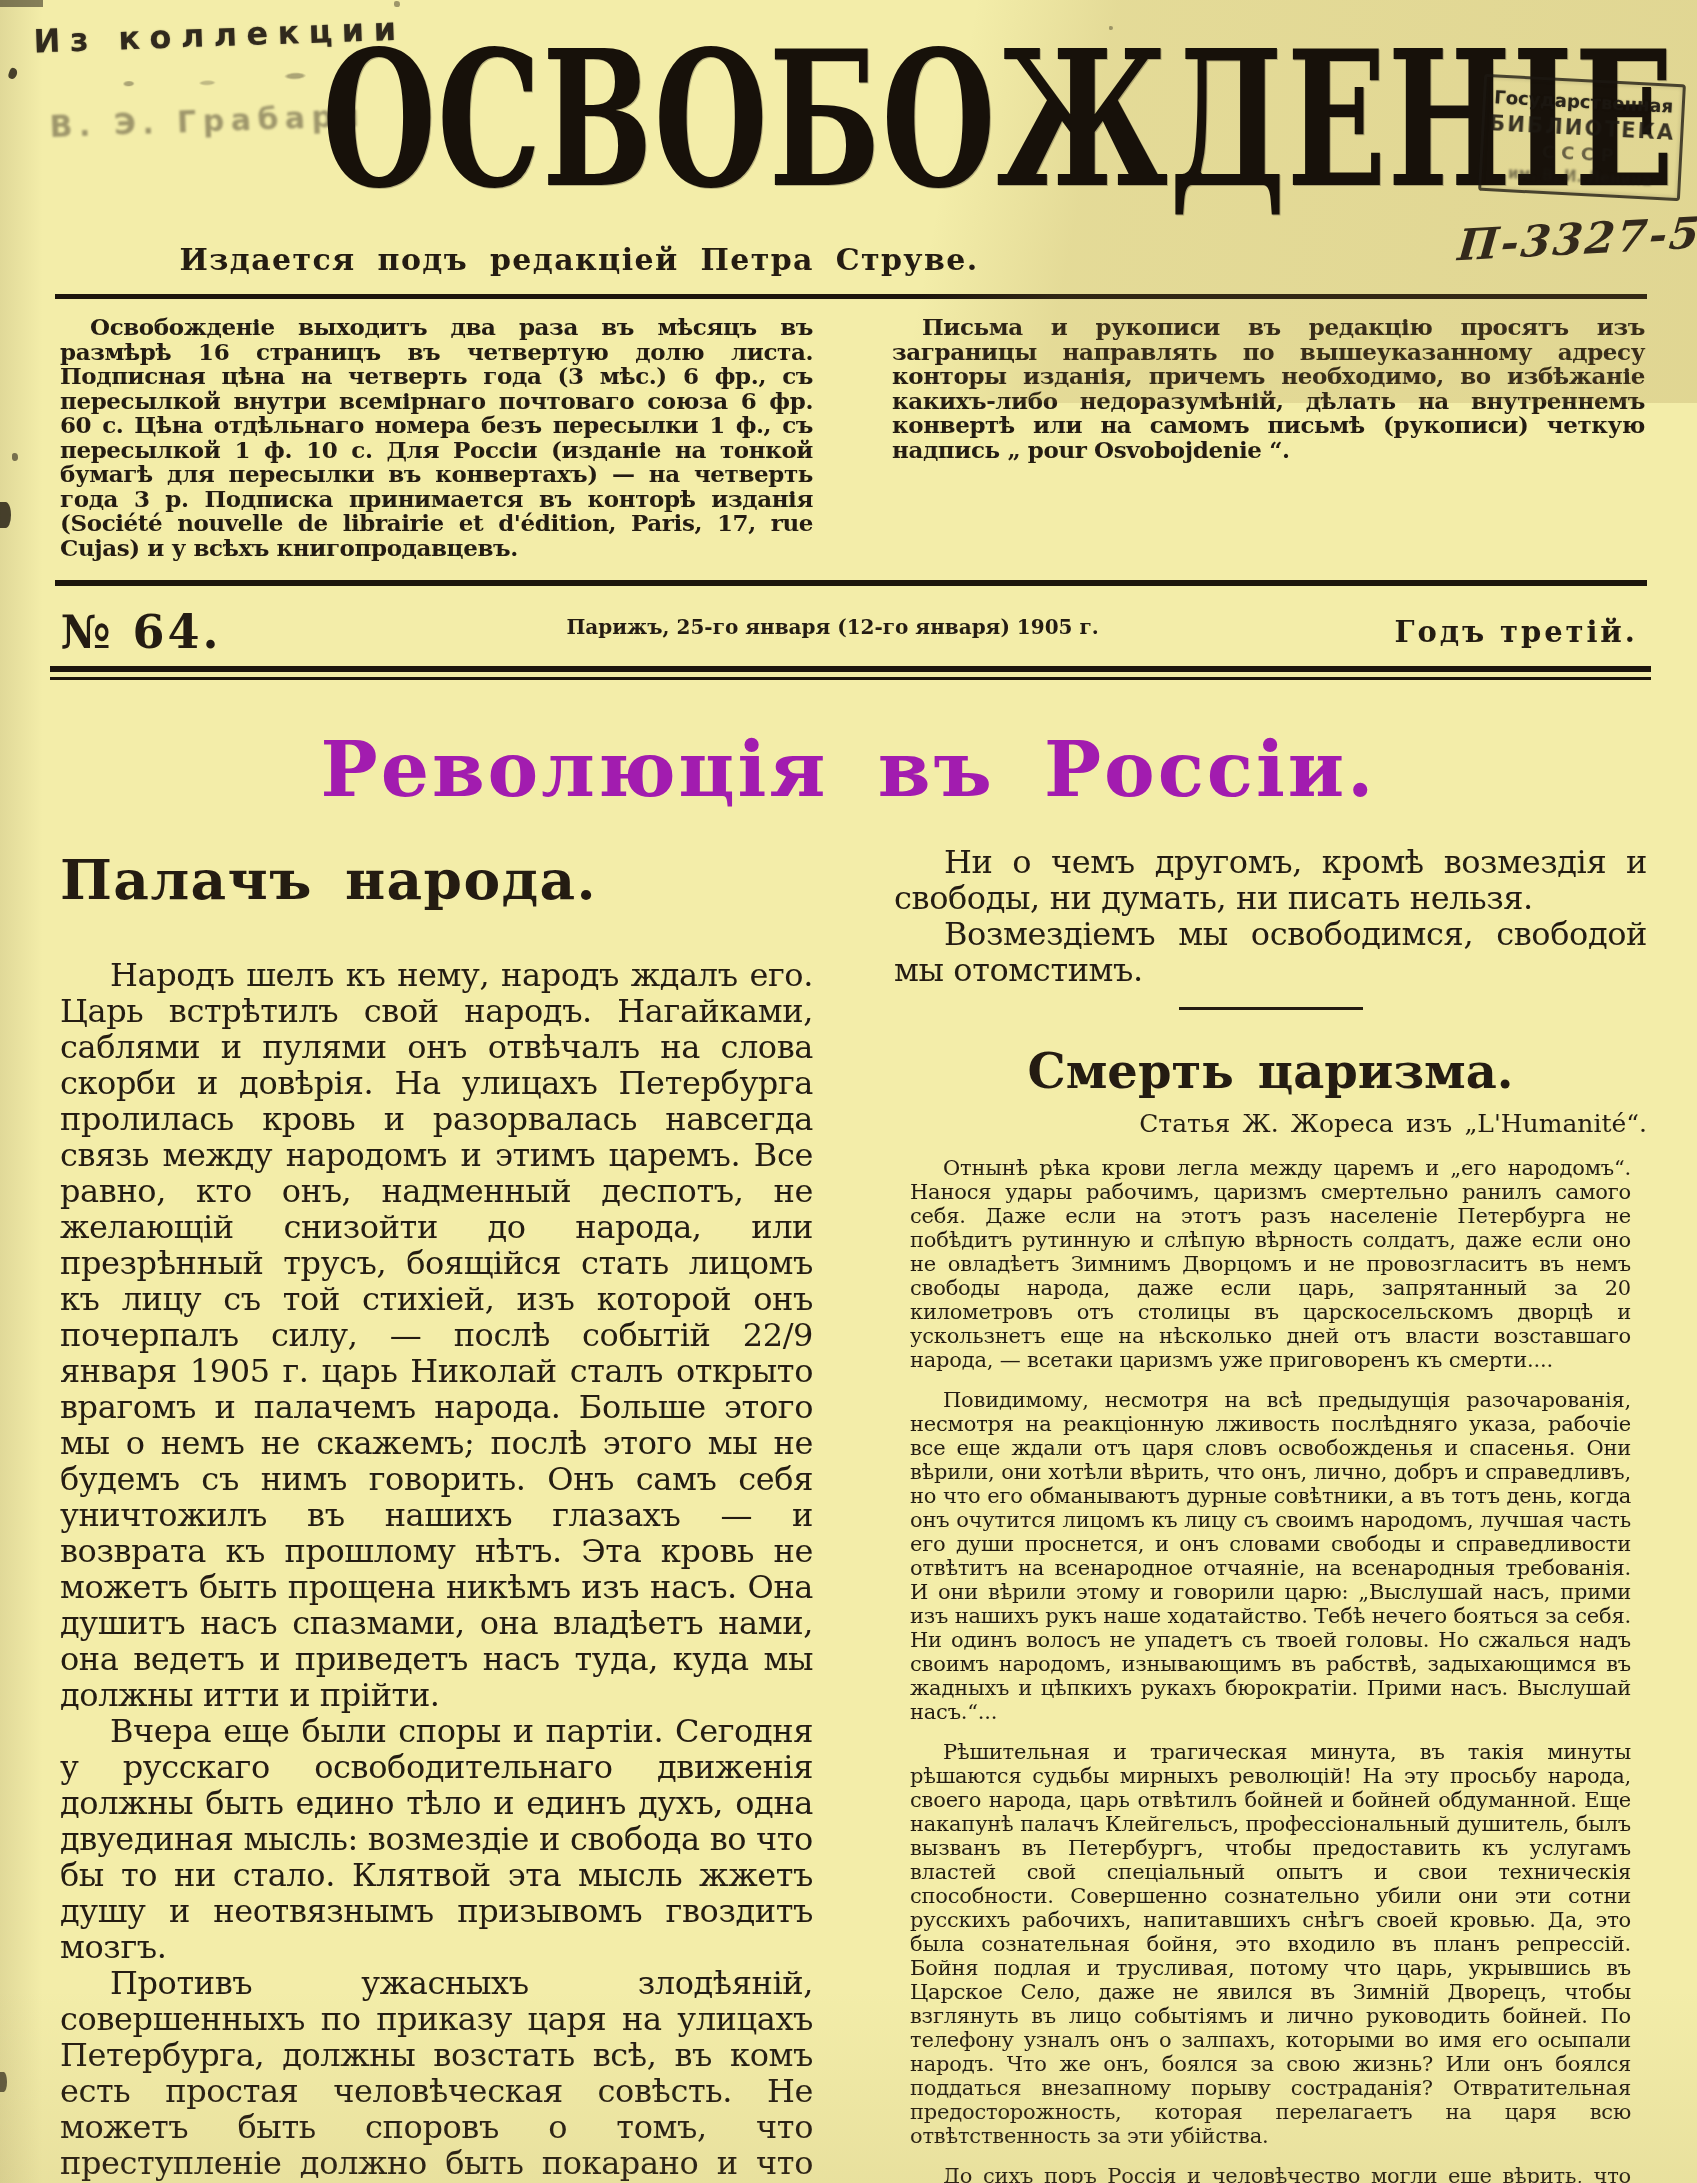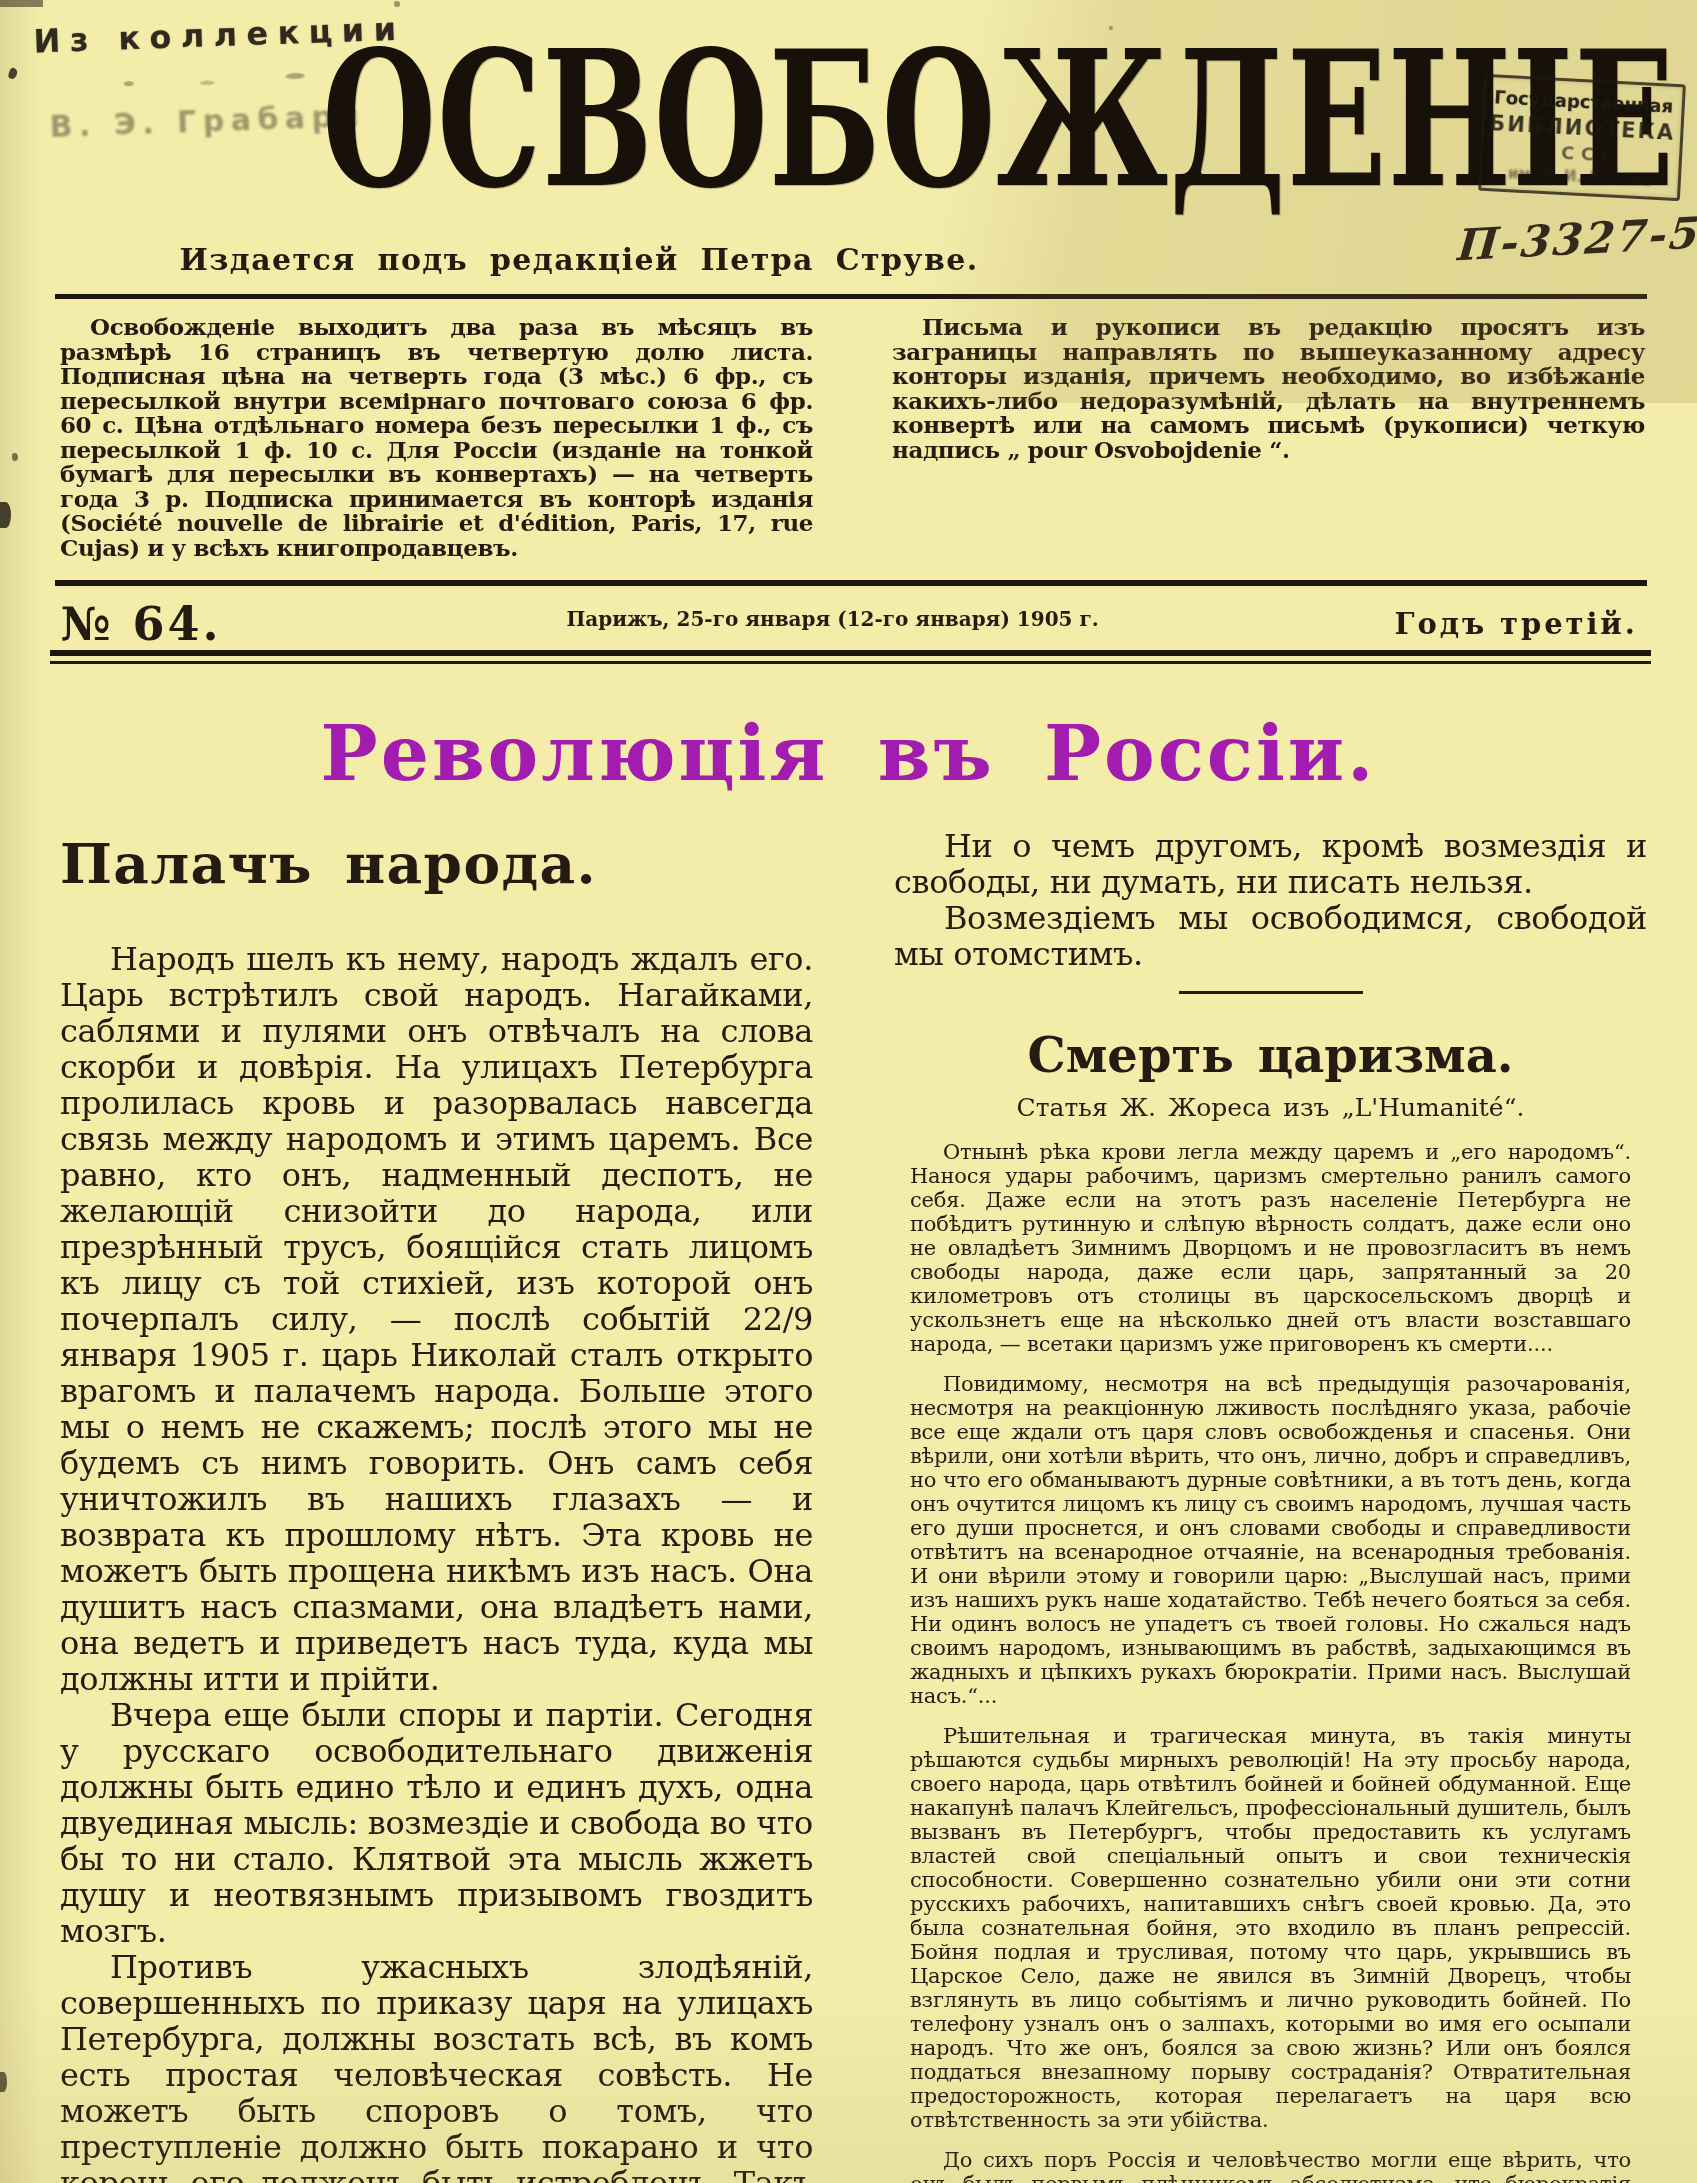--- a/index.html
+++ b/index.html
@@ -60,21 +60,21 @@
     transform:rotate(-3deg) skewX(-8deg);white-space:nowrap;}
   .subtitle{position:absolute;top:242px;left:579px;transform:translateX(-50%);
     font-size:30px;font-weight:bold;letter-spacing:1.4px;word-spacing:10px;white-space:nowrap;}
 
   .rule-a{height:5px;background:#1d160d;margin:0 50px 0 55px;}
   .info-row{display:flex;gap:79px;padding:16px 49px 13px 60px;}
   .info-col{width:753px;font-size:23px;font-weight:bold;line-height:24.5px;
     text-align:justify;letter-spacing:-0.4px;}
   .info-col p{margin:0;text-indent:30px;}
   .rule-b{height:5.8px;background:#1d160d;margin:7.2px 50px 0 55px;}
-  .issue-line{position:relative;height:56px;margin:4px 55px;}
+  .issue-line{position:relative;height:56px;margin:12px 55px;}
   .issue-no{position:absolute;left:5.8px;top:7.2px;font-size:46px;font-weight:bold;letter-spacing:2.9px;}
   .issue-date{position:absolute;left:50%;transform:translateX(-53%);top:17.3px;
     font-size:20px;font-weight:bold;white-space:nowrap;}
   .issue-year{position:absolute;right:4.3px;top:17.3px;font-size:29px;font-weight:bold;
     letter-spacing:2.9px;white-space:nowrap;}
   .rule-double{margin:0 46px 0 50px;}
   .rule-double .thick{height:6.5px;background:#1d160d;}
   .rule-double .thin{height:2.2px;background:#1d160d;margin-top:5px;}
 
   .headline{text-align:center;font-size:76px;font-weight:bold;margin:45px 0 5.8px;
@@ -84,21 +84,21 @@
   .col{width:753px;}
   .left-title{text-align:left;font-size:55px;font-weight:bold;margin:2.9px 0 45px;
     letter-spacing:1.4px;word-spacing:11.5px;}
   .body-lg{font-size:32px;line-height:36px;text-align:justify;text-indent:50px;
     margin:0;letter-spacing:-0.4px;}
   .signature{text-align:right;padding-right:50px;font-size:32px;font-weight:bold;
     margin-top:-36px;letter-spacing:5.8px;}
   .sep{width:184px;height:2.9px;background:#241c12;margin:18.7px auto 0;}
   .right-title{text-align:center;font-size:48px;font-weight:bold;margin:33px 0 10px;
     word-spacing:7.2px;}
-  .right-sub{text-align:center;font-size:25px;margin:0 0 18.7px;word-spacing:4.3px;}
+  .right-sub{text-align:right;font-size:25px;margin:0 0 18.7px;word-spacing:4.3px;}
   .body-sm{font-size:21px;line-height:24px;text-align:justify;text-indent:33px;
     margin:16px;letter-spacing:-0.2px;}
 </style>
 </head>
 <body>
 
 <div class="page">
 
   <div class="shade-tr"></div>
   <div class="shade-left"></div>

